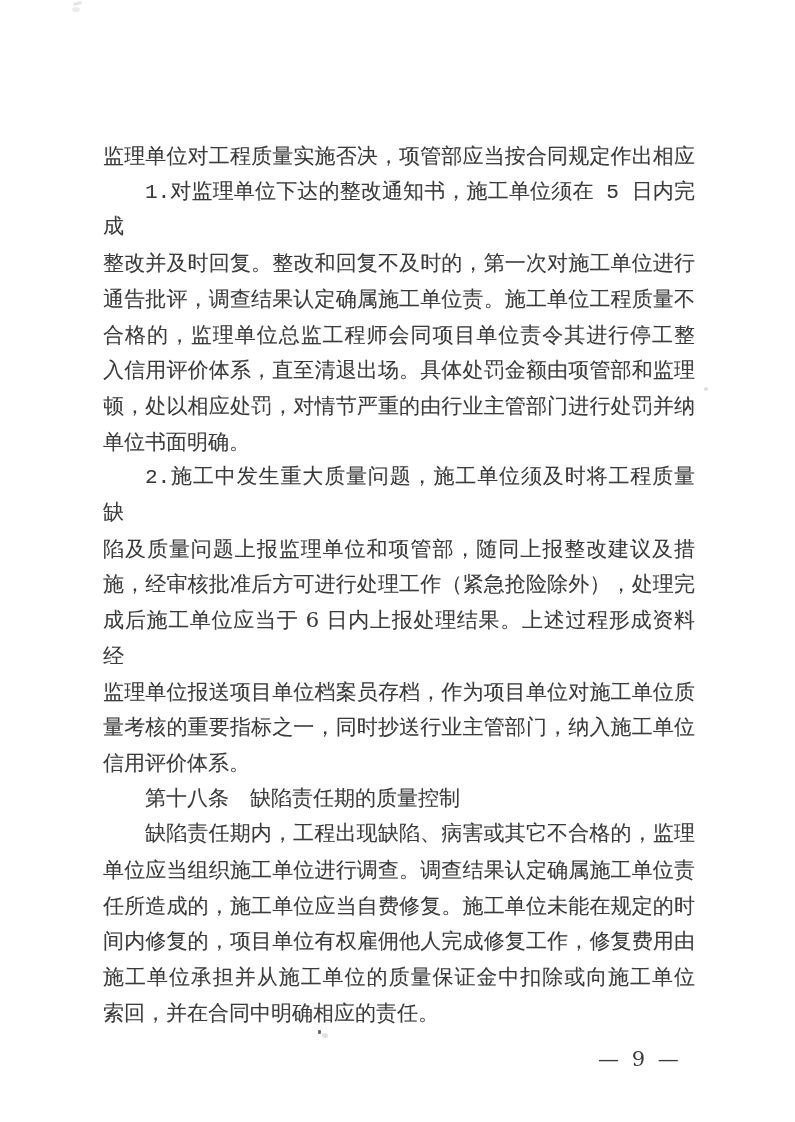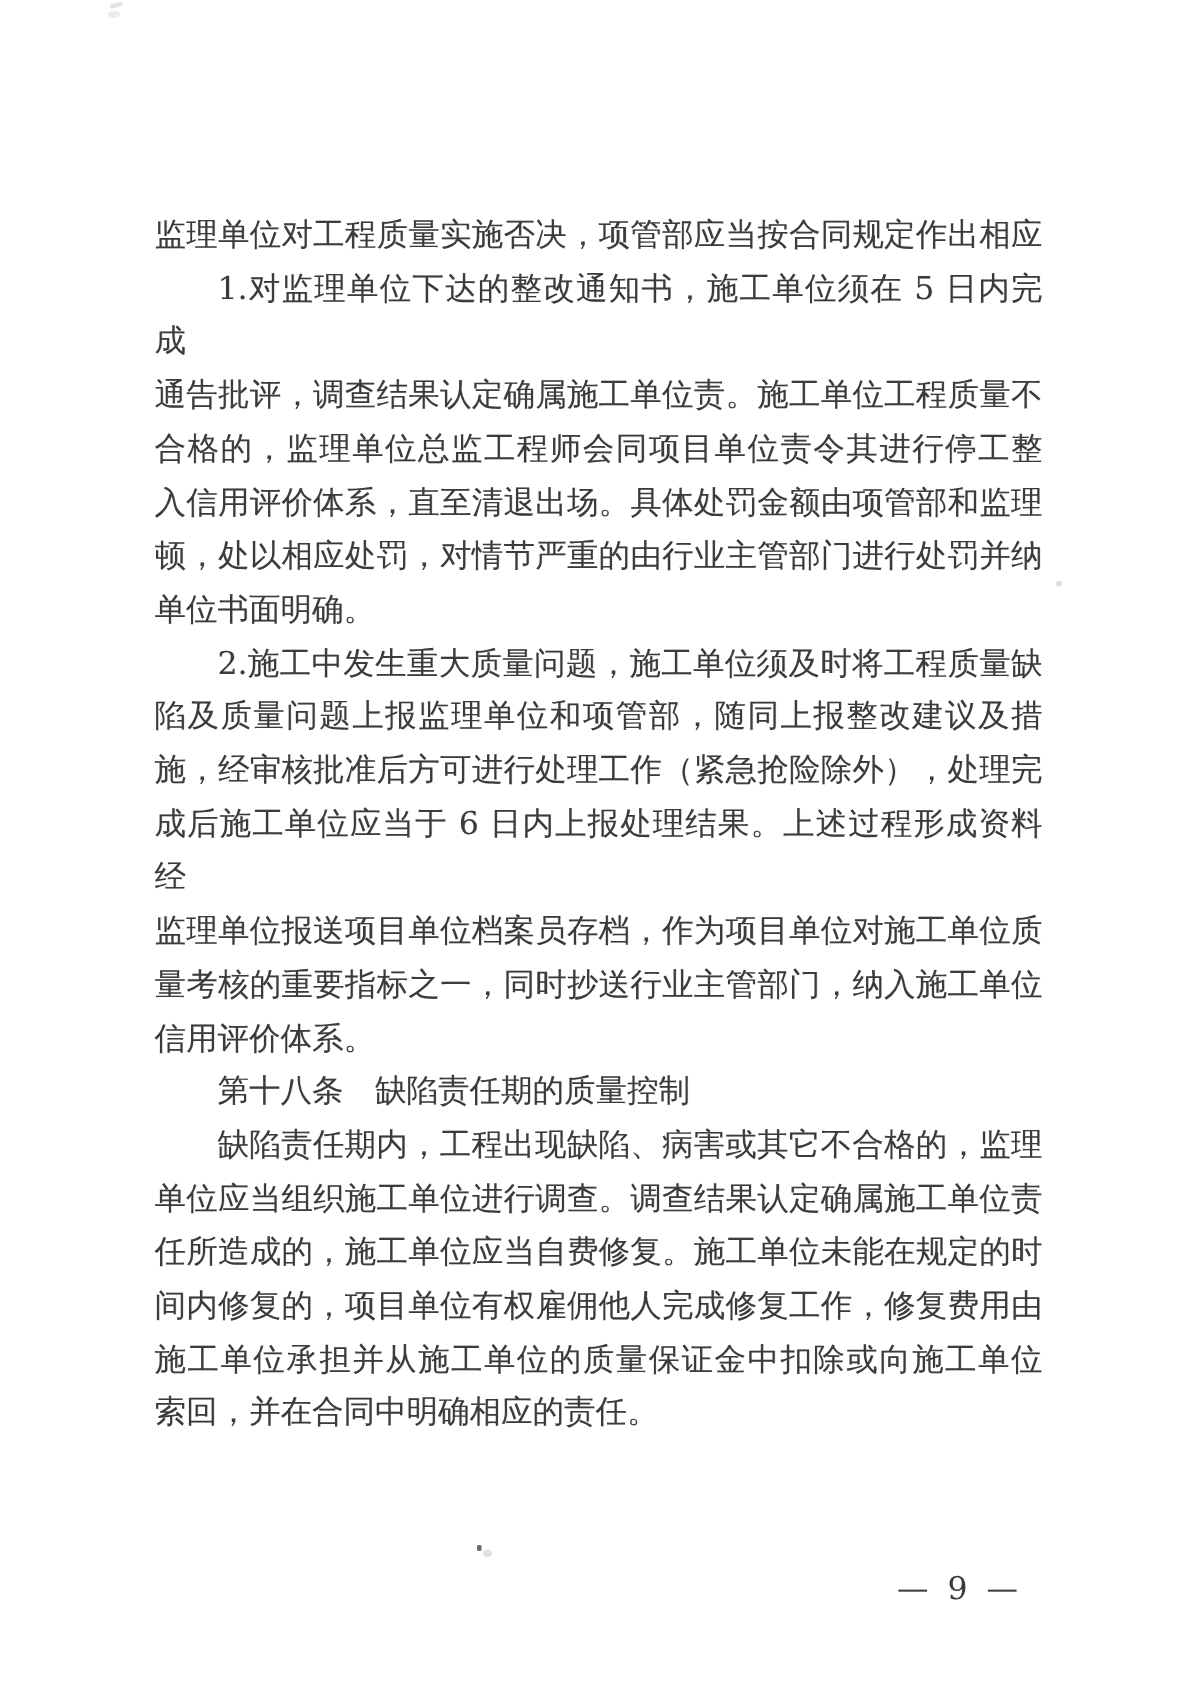--- a/index.html
+++ b/index.html
@@ -28,20 +28,21 @@
   .line {
     width: 100%;
   }
   .line.j {
     text-align: justify;
     text-align-last: justify;
     text-justify: inter-character;
   }
   .line.indent {
     text-indent: 42px;
+    font-family: Liberation Mono, monospace;
   }
   .footer {
     position: absolute;
     left: 598px;
     top: 1047px;
     font-size: 21px;
     color: #3b3b3b;
     letter-spacing: 3px;
     white-space: pre;
   }
@@ -56,20 +57,21 @@
   .a-dot-side { left: 704px; top: 387px; width: 4px; height: 4px; background: #dedede; border-radius: 50%; }
 </style>
 </head>
 <body>
 
 <div class="page">
 
   <div class="text-block">
     <div class="line j">监理单位对工程质量实施否决，项管部应当按合同规定作出相应</div>
     <div class="line j indent">1.对监理单位下达的整改通知书，施工单位须在 5 日内完成</div>
+    <div class="line j">整改并及时回复。整改和回复不及时的，第一次对施工单位进行</div>
     <div class="line j">通告批评，调查结果认定确属施工单位责。施工单位工程质量不</div>
     <div class="line j">合格的，监理单位总监工程师会同项目单位责令其进行停工整</div>
     <div class="line j">入信用评价体系，直至清退出场。具体处罚金额由项管部和监理</div>
     <div class="line j">顿，处以相应处罚，对情节严重的由行业主管部门进行处罚并纳</div>
     <div class="line">单位书面明确。</div>
     <div class="line j indent">2.施工中发生重大质量问题，施工单位须及时将工程质量缺</div>
     <div class="line j">陷及质量问题上报监理单位和项管部，随同上报整改建议及措</div>
     <div class="line j">施，经审核批准后方可进行处理工作（紧急抢险除外），处理完</div>
     <div class="line j">成后施工单位应当于 6 日内上报处理结果。上述过程形成资料经</div>
     <div class="line j">监理单位报送项目单位档案员存档，作为项目单位对施工单位质</div>

